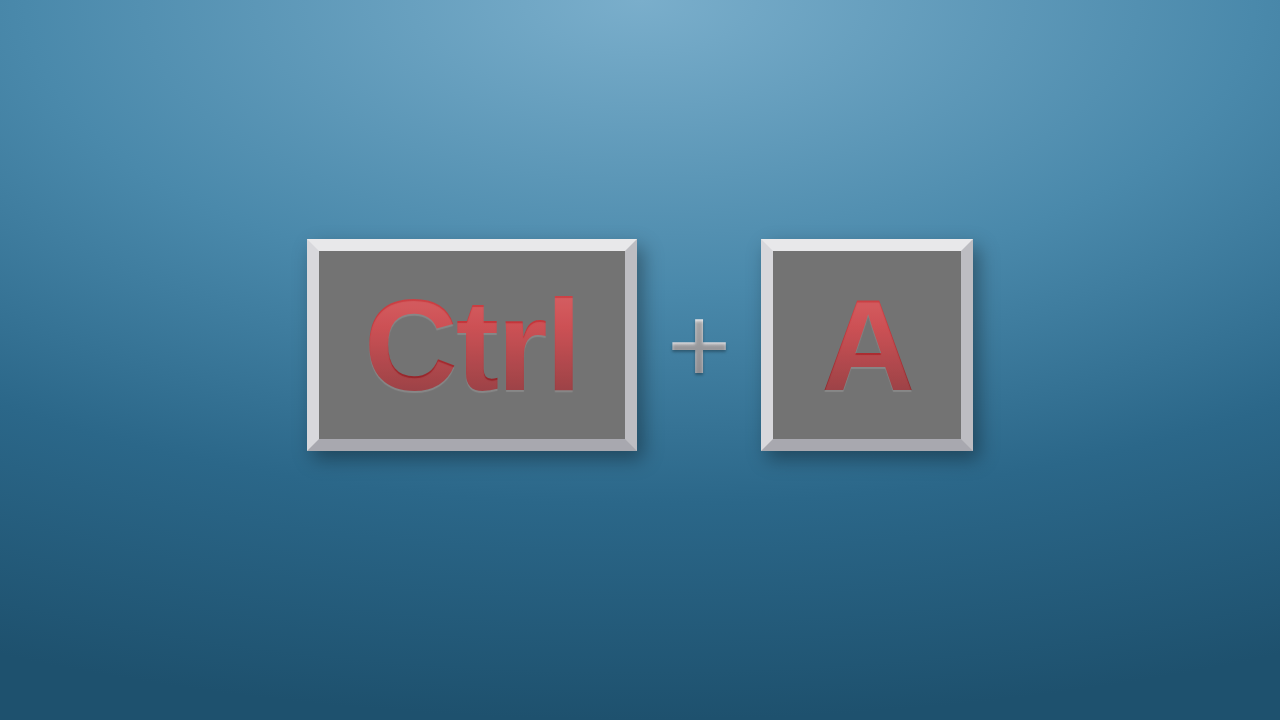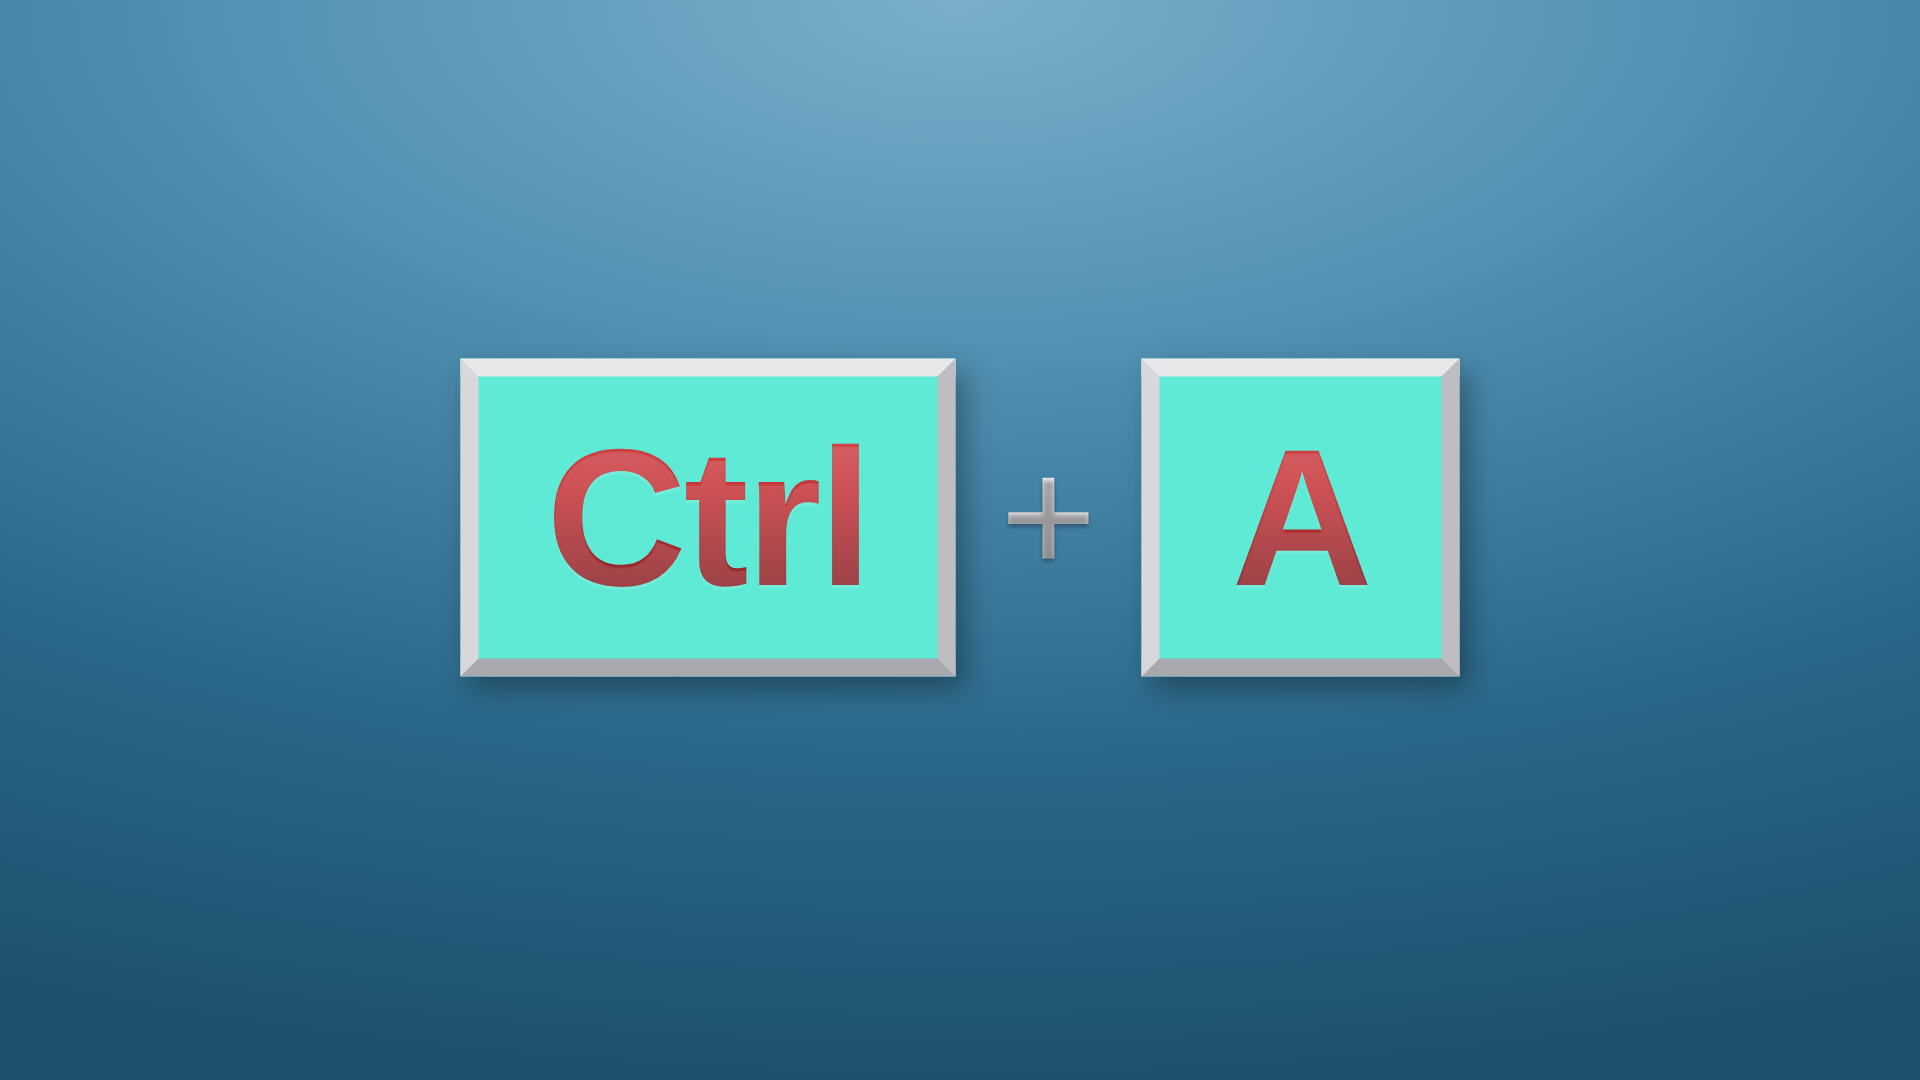--- a/index.html
+++ b/index.html
@@ -17,21 +17,21 @@
     justify-content: center;
   }
   .shortcut-row {
     display: flex;
     align-items: center;
     gap: 30px;
     margin-top: -30px;
   }
   .key {
     position: relative;
-    background: #5eead4;
+    background: #737373;
     box-shadow: 6px 8px 18px rgba(0,0,0,0.35);
     display: flex;
     align-items: center;
     justify-content: center;
     box-sizing: border-box;
     border-style: solid;
     border-width: 12px;
     
     border-top-color:    #e8e8ea;
     border-left-color:   #d8d8dc;

